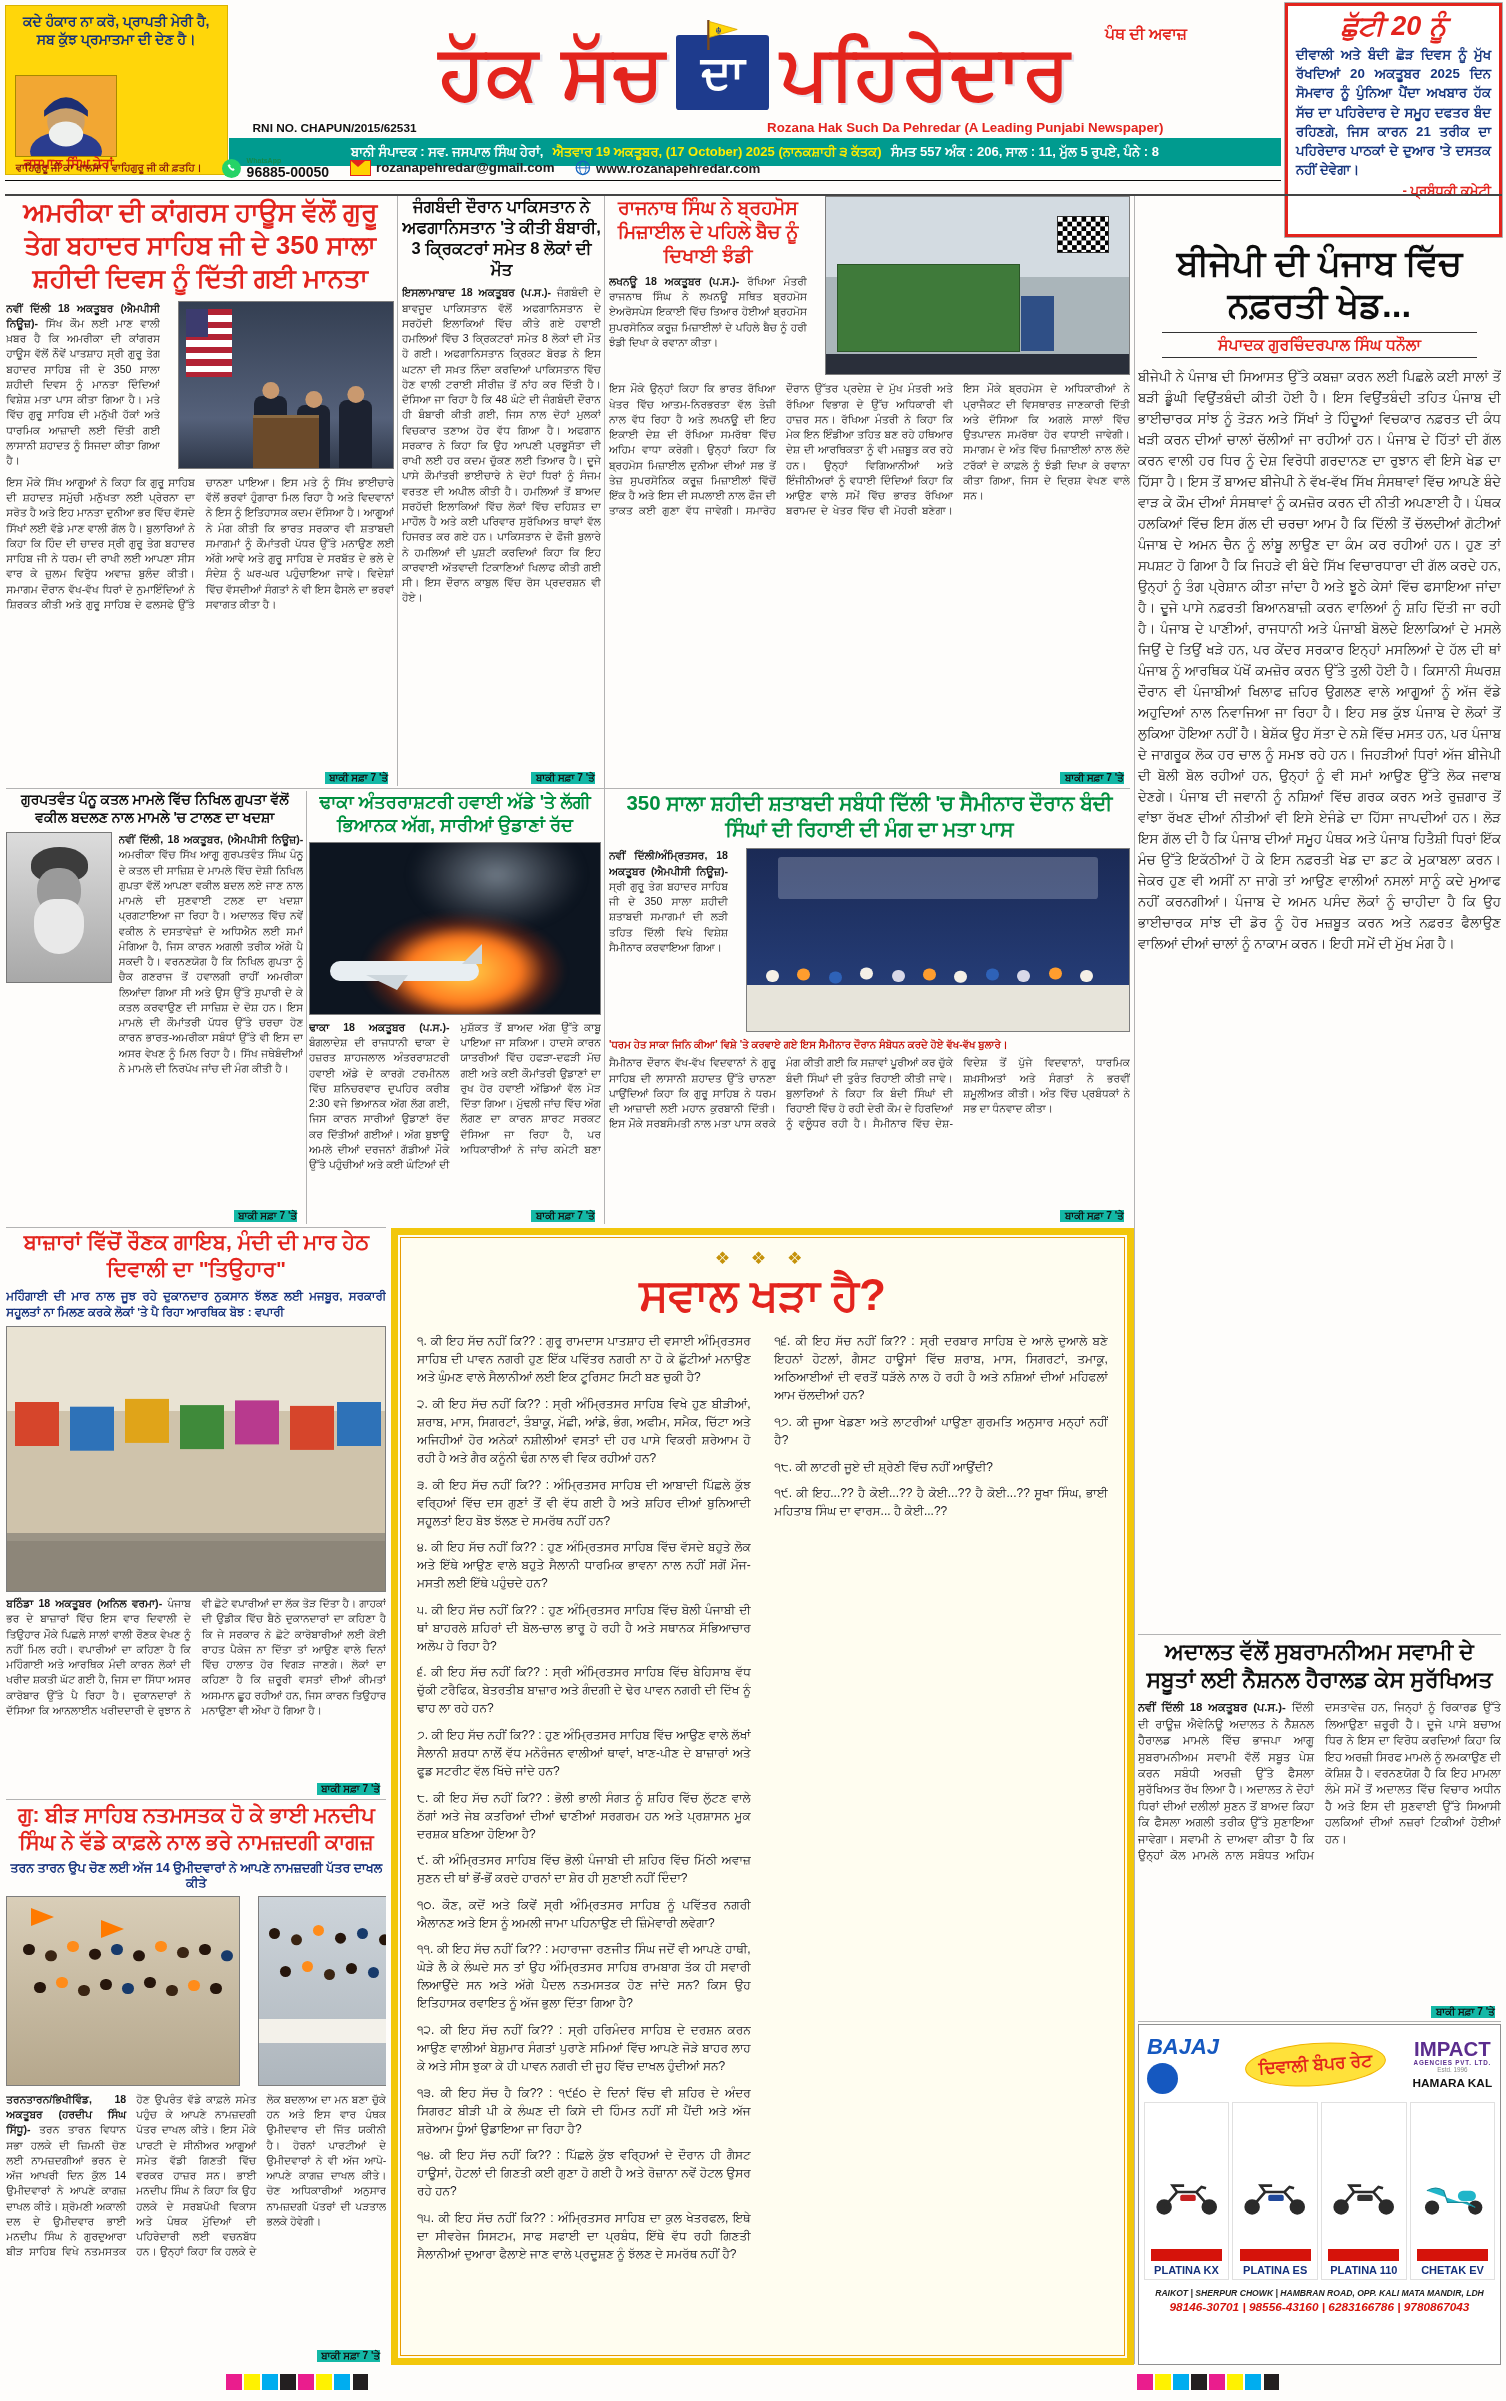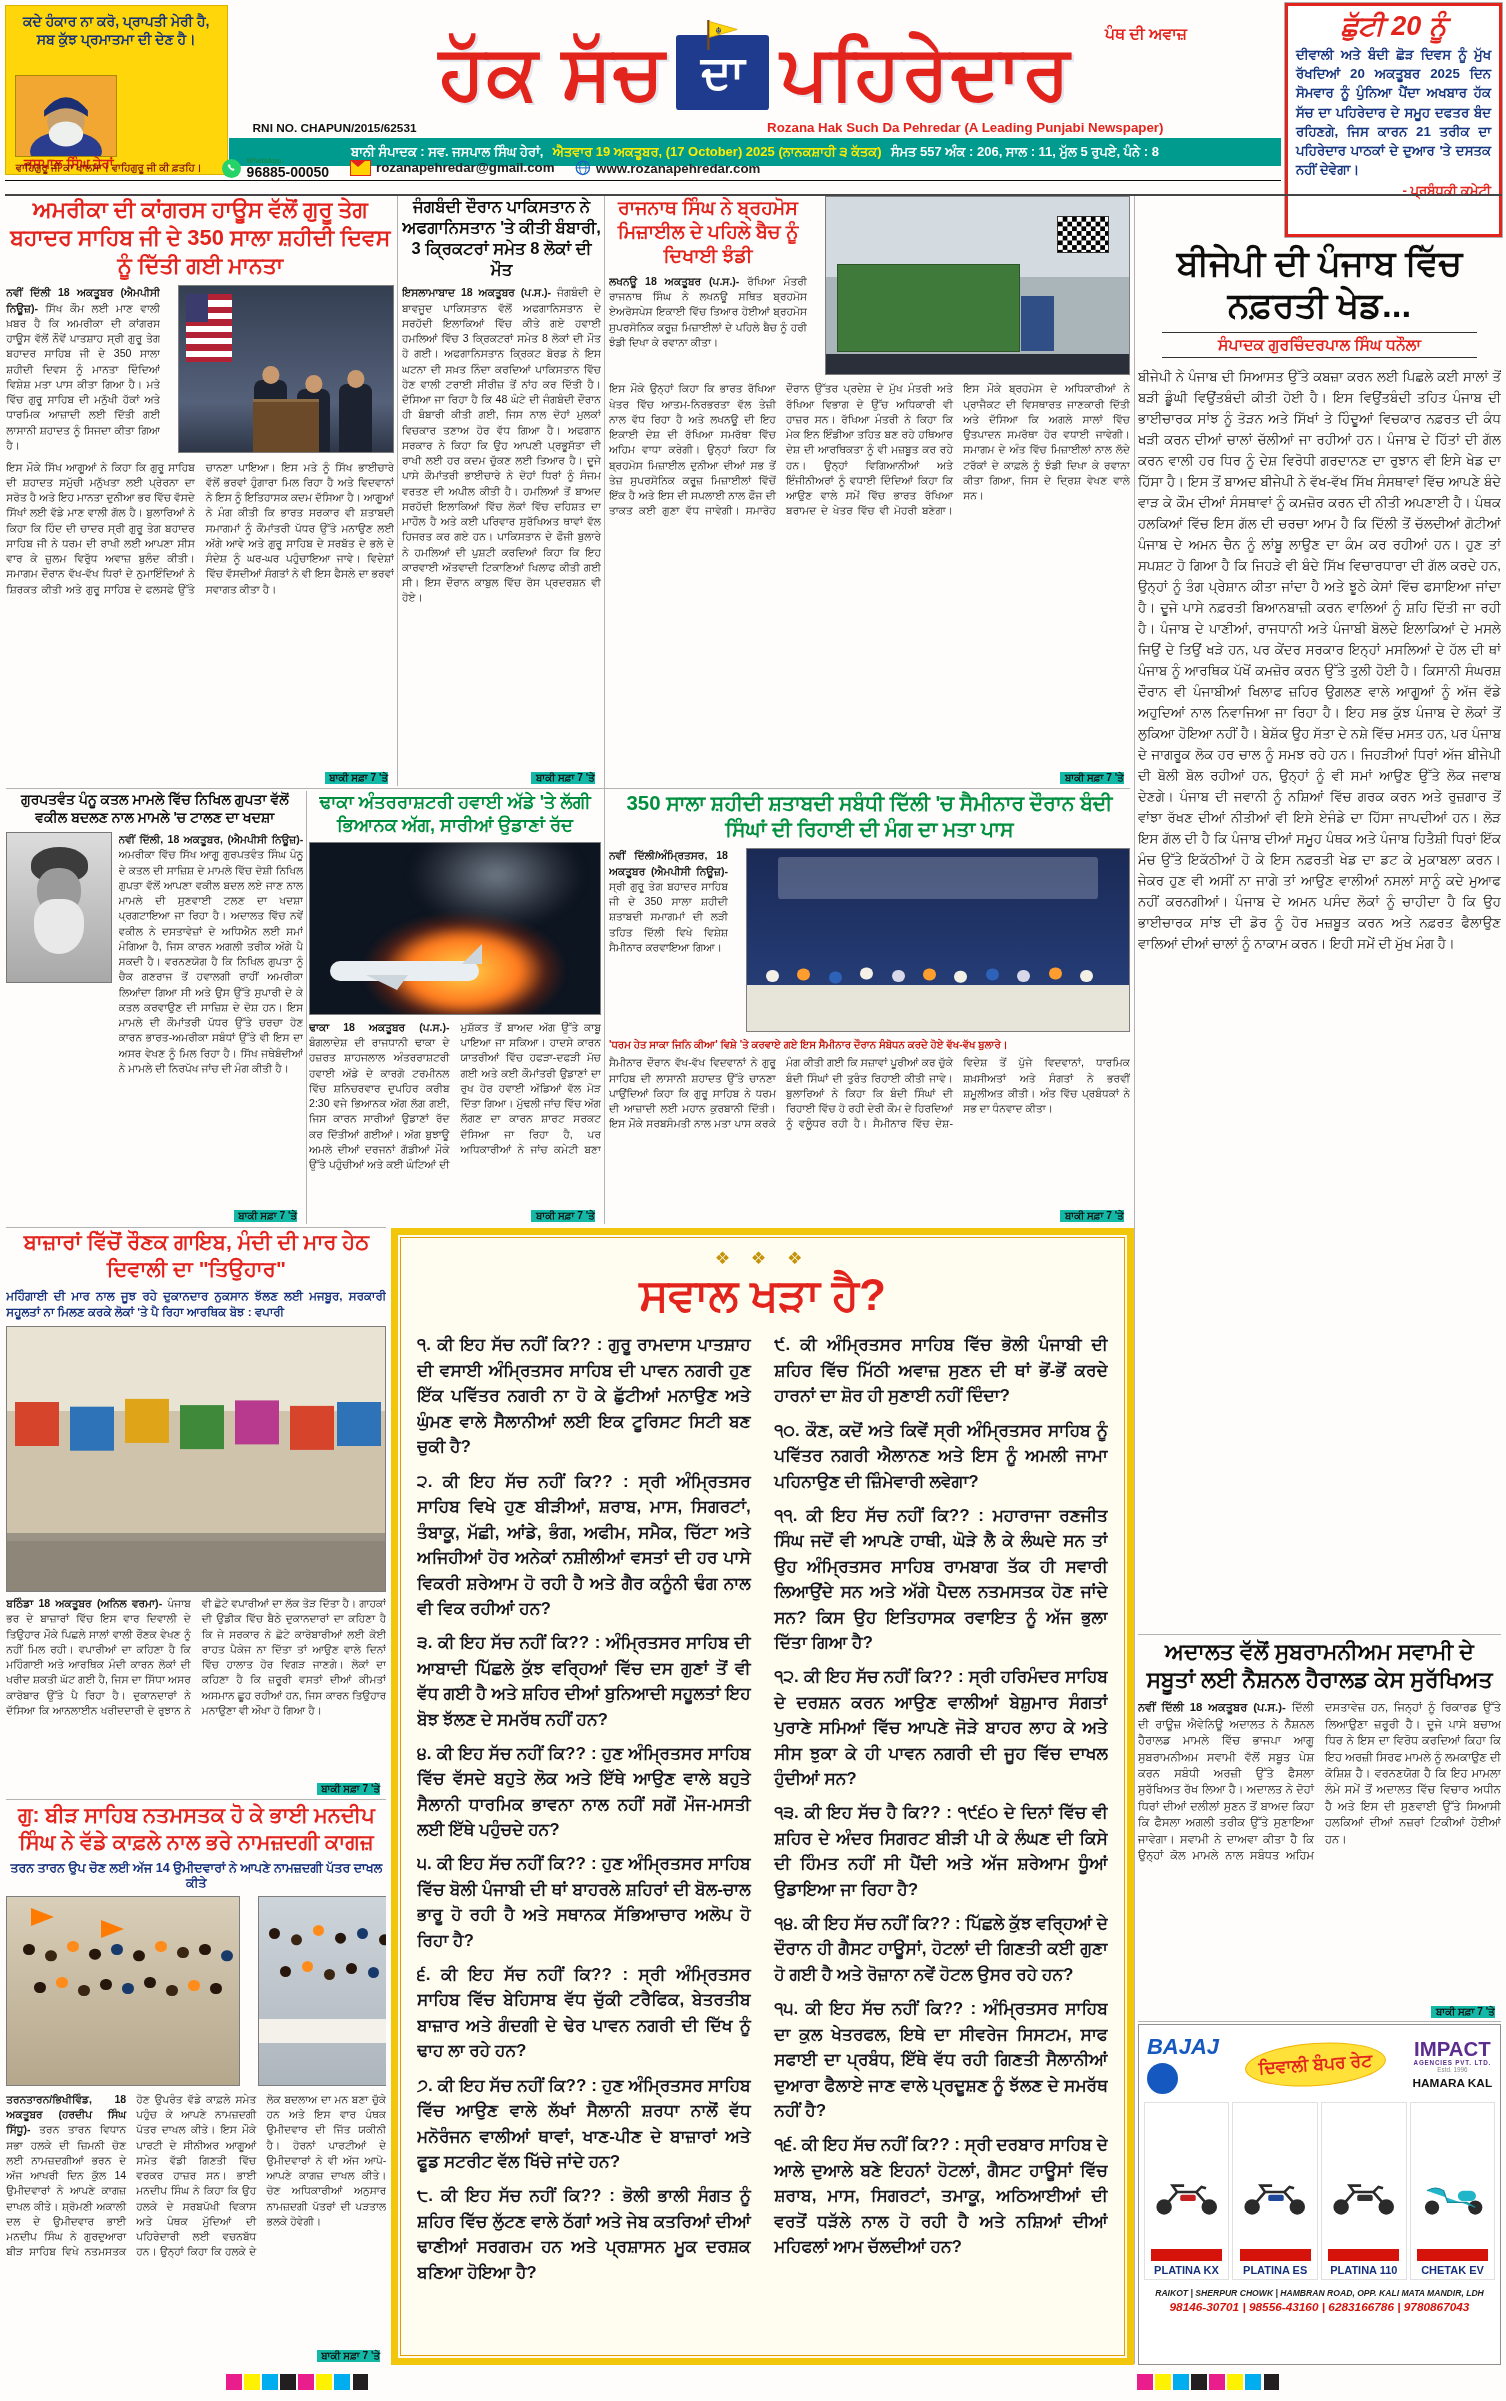--- a/index.html
+++ b/index.html
@@ -44,21 +44,21 @@
   .red{color:#e3241d;} .grn{color:#008f3e;} .blk{color:#0d0d0d;}
   .body-txt{font-size:10.6px;line-height:1.44;text-align:justify;color:#1a1a1a;overflow:hidden;margin:0;}
   .cols2{column-count:2;column-gap:11px;}
   .cols3{column-count:3;column-gap:10.2px;}
   .dl{font-weight:bold;}
   .cont{position:absolute;right:6.3px;bottom:1.6px;font-weight:bold;font-size:10.2px;color:#111;background:#14b8a6;padding-left:4.7px;}
   .row{display:flex;gap:18px;margin-bottom:6.3px;}
   .photo{position:relative;overflow:hidden;border:0.8px solid #7d7d7d;flex-shrink:0;background:#b9b9b9;}
   
   #a-us{left:6.3px;top:196px;width:388px;height:590px;}
-  #a-us .hl{font-size:22px;}
+  #a-us .hl{font-size:26px;}
   #a-us .lead{width:163px;}
   .ph-us{width:214px;height:166px;background:linear-gradient(180deg,#343f52,#55617a 70%,#2e3748);}
   #a-pak{left:402px;top:196px;width:199px;height:590px;}
   #a-pak .hl{font-size:16.5px;}
   #a-raj{left:609px;top:196px;width:521px;height:590px;}
   #a-raj .hl{font-size:19px;text-align:center;}
   #a-raj .l{width:207px;}
   .ph-raj{width:303px;height:177px;background:linear-gradient(180deg,#d3dbe1 0 45%,#aab5ba 45% 100%);}
   #a-bjp{left:1138px;top:242px;width:363px;height:1391px;}
   #a-bjp .hl{font-size:35px;line-height:1.2;}
@@ -78,21 +78,21 @@
   .caption{color:#c31208;font-weight:bold;font-size:10.2px;margin:1.6px 0 4.7px;text-align:justify;}
   #a-bazaar{left:6.3px;top:1229px;width:380px;height:568px;}
   #a-bazaar .hl{font-size:21px;}
   .intro{color:#14317d;font-weight:bold;font-size:11.8px;line-height:1.4;text-align:justify;margin:0 0 4.7px;}
   .ph-bazaar{width:378px;height:264px;background:linear-gradient(180deg,#e9e3d3 0 32%,#cfc3ab 32% 78%,#9b9486 78%);margin-bottom:4.7px;}
   #q-box{left:391px;top:1228px;width:743px;height:1137px;background:#fffdf0;border:7.9px solid #f2c70b;box-sizing:border-box;}
   .q-inner{position:absolute;inset:2.4px;border:1.6px solid #e89b00;padding:7.9px 15.7px;box-sizing:border-box;}
   .q-orn{text-align:center;color:#c5920a;font-size:17.3px;letter-spacing:7.9px;margin-top:1.6px;}
   .q-title{color:#e3241d;font-weight:800;font-size:44px;text-align:center;margin:1.6px 0 11px;}
   .q-cols{column-count:2;column-gap:23.6px;height:981px;column-fill:auto;overflow:hidden;}
-  .q-cols p{font-size:17px;font-weight:bold;color:#15151f;line-height:1.5;text-align:justify;margin:0 0 8.6px;break-inside:avoid-column;}
+  .q-cols p{font-size:12px;font-weight:normal;color:#15151f;line-height:1.5;text-align:justify;margin:0 0 8.6px;break-inside:avoid-column;}
   #a-bir{left:6.3px;top:1802px;width:380px;height:562px;}
   #a-bir .hl{font-size:21px;}
   .subhead{color:#14317d;font-weight:bold;font-size:12.6px;text-align:center;margin:0 0 4.7px;}
   .ph-bir1{width:232px;height:188px;background:linear-gradient(180deg,#d9ceb8,#b5a78c);}
   .ph-bir2{width:135px;height:188px;background:linear-gradient(180deg,#cdd4da,#aeb6bd);}
   #a-adalat{left:1138px;top:1638px;width:363px;height:382px;}
   #a-adalat .hl{font-size:22px;}
   #a-adalat .body-txt{font-size:11.4px;}
   
   #a-ad{left:1138px;top:2024px;width:363px;height:341px;border:1.6px solid #8f8f8f;box-sizing:border-box;background:#fff;}

